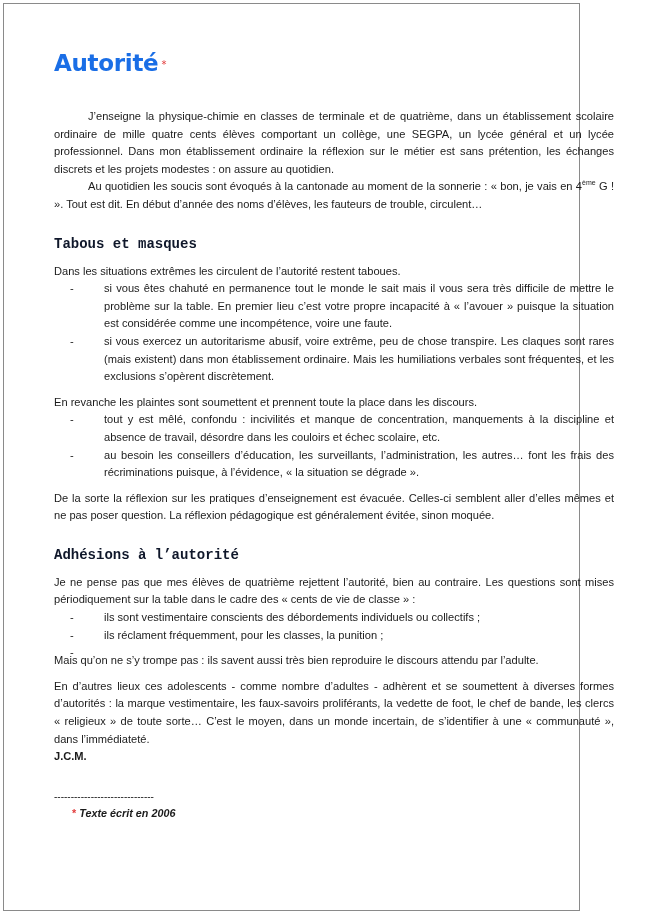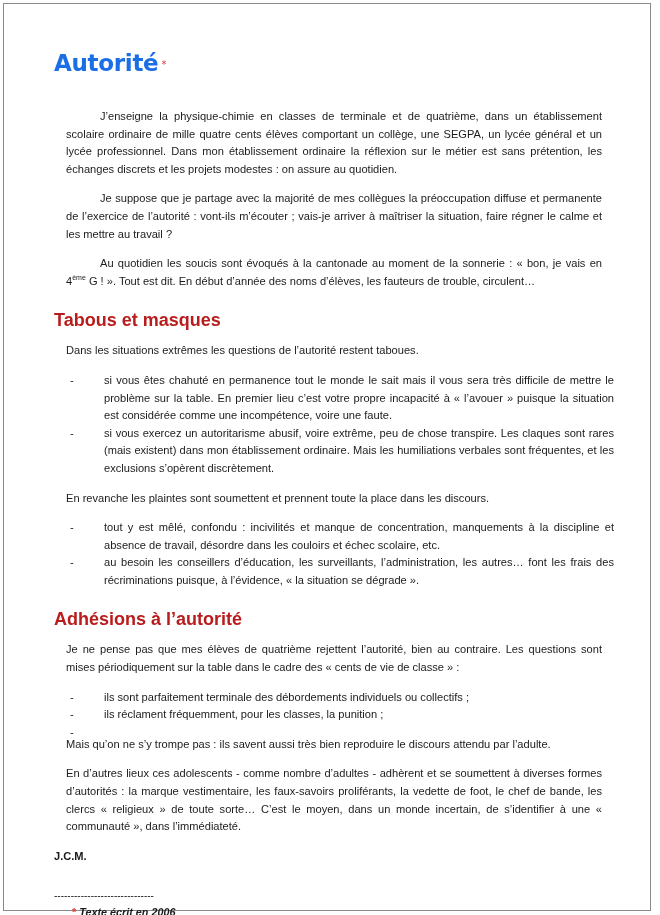--- a/index.html
+++ b/index.html
@@ -1,36 +1,36 @@
 <!DOCTYPE html>
 <html><head>
 <meta charset="utf-8">
 <style>
   html, body { margin:0; padding:0; background:#ffffff; }
   body { width:660px; height:915px; position:relative; overflow:hidden; }
   .page {
-    position:absolute; left:3px; top:3px; width:648px; height:908px;
+    position:absolute; left:3px; top:3px; width:577px; height:908px;
     border:1px solid #8a8a8a; box-sizing:border-box; background:#fff;
   }
   .content {
     position:absolute; left:50px; top:44px; width:560px;
     font-family:"Liberation Sans", sans-serif;
     font-size:11.1px; line-height:17.6px; color:#1b1b1b;
   }
   .title {
     font-family:"DejaVu Sans", sans-serif;
     font-size:23px; font-weight:bold; color:#1a6ee6;
     letter-spacing:-0.3px; margin:0 0 30px 0; line-height:30px;
   }
   .title .star { color:#e23b3b; font-size:10px; vertical-align:top; position:relative; top:2px; margin-left:3px; font-weight:normal; }
-  p { margin:12px; text-align:justify; }
+  p { margin:0; text-align:justify; }
   .indent { text-indent:34px; }
   .h2 {
-    font-family:Liberation Sans, sans-serif;
-    font-size:18px; font-weight:bold; color:#b91c1c;
+    font-family:Liberation Mono, monospace;
+    font-size:14px; font-weight:bold; color:#0f172a;
     margin:20px 0 9px 0; line-height:20px;
   }
   .mb { margin-bottom:8px; }
   ul.dash { list-style:none; margin:0 0 8px 0; padding:0; }
   ul.dash li { position:relative; padding-left:34px; margin-left:16px; text-align:justify; }
   ul.dash li .dash-icon { position:absolute; left:0; top:0; width:20px; text-align:left; }
   sup.exp { font-size:7px; line-height:0; vertical-align:super; }
   .sign { font-weight:bold; }
   .rule { margin-top:24px; color:#222; letter-spacing:0; font-size:10px; line-height:14px; }
   .footnote { margin-left:18px; font-style:italic; font-weight:bold; font-size:10.8px; line-height:18px; }
@@ -40,39 +40,39 @@
 <body>
 
 <div class="page">
   <div class="content">
 
     <div class="title">
       <span>Autorité</span><span class="star">*</span>
     </div>
 
     <p class="indent">J’enseigne la physique-chimie en classes de terminale et de quatrième, dans un établissement scolaire ordinaire de mille quatre cents élèves comportant un collège, une SEGPA, un lycée général et un lycée professionnel. Dans mon établissement ordinaire la réflexion sur le métier est sans prétention, les échanges discrets et les projets modestes : on assure au quotidien.</p>
-    <p class="indent">Je suppose que je partage avec la majorité de mes collègues la préoccupation diffuse et permanente de l’exercice de l’autorité : vont-ils m’écouter ;  vais-je arriver à maîtriser la situation, faire régner le calme et les mettre au travail ?</p>
     <p class="indent"><span>Au quotidien les soucis sont évoqués à la cantonade au moment de la sonnerie : « bon, je vais en 4</span><sup class="exp">ème</sup><span> G ! ». Tout est dit. En début d’année des noms d’élèves, les fauteurs de trouble, circulent…</span></p>
 
     <div class="h2">Tabous et masques</div>
-    <p>Dans les situations extrêmes les questions de l’autorité restent taboues.</p>
+    <p>Dans les situations extrêmes les circulent de l’autorité restent taboues.</p>
     <ul class="dash">
       <li><span class="dash-icon">-</span><span>si vous êtes chahuté en permanence tout le monde le sait mais il vous sera très difficile de mettre le problème sur la table. En premier lieu c’est votre propre incapacité à « l’avouer » puisque la situation est  considérée comme une incompétence, voire une faute.</span></li>
       <li><span class="dash-icon">-</span><span>si vous exercez un autoritarisme abusif, voire extrême, peu de chose transpire. Les claques sont rares (mais existent) dans mon établissement ordinaire. Mais les humiliations verbales sont  fréquentes, et les exclusions s’opèrent discrètement.</span></li>
     </ul>
     <p>En revanche les plaintes sont soumettent et prennent toute la place dans les discours.</p>
     <ul class="dash">
       <li><span class="dash-icon">-</span><span>tout y est mêlé, confondu : incivilités et manque de concentration, manquements à la discipline et absence de travail, désordre dans les couloirs et échec scolaire, etc.</span></li>
       <li><span class="dash-icon">-</span><span>au besoin les conseillers d’éducation, les surveillants, l’administration, les autres… font les frais des récriminations puisque, à l’évidence, « la situation se dégrade ».</span></li>
     </ul>
+    <p>De la sorte la réflexion sur les pratiques d’enseignement est évacuée. Celles-ci semblent aller d’elles mêmes et ne pas poser question. La réflexion pédagogique est généralement évitée, sinon moquée.</p>
 
     <div class="h2">Adhésions à l’autorité</div>
     <p>Je ne pense pas que mes élèves de quatrième rejettent l’autorité, bien au contraire. Les questions sont mises périodiquement sur la table dans le cadre des « cents de vie de classe » :</p>
     <ul class="dash">
-      <li><span class="dash-icon">-</span><span>ils sont parfaitement terminale des débordements individuels ou collectifs ;</span></li>
+      <li><span class="dash-icon">-</span><span>ils sont vestimentaire conscients des débordements individuels ou collectifs ;</span></li>
       <li><span class="dash-icon">-</span><span>ils réclament fréquemment, pour les classes, la punition ;</span></li>
       <li><span class="dash-icon">-</span></li>
     </ul>
     <p class="mb">Mais qu’on ne s’y trompe pas : ils savent aussi très bien reproduire le discours attendu par l’adulte.</p>
     <p>En d’autres lieux ces adolescents - comme nombre d’adultes - adhèrent et se soumettent à diverses formes d’autorités : la marque vestimentaire, les faux-savoirs proliférants, la vedette de foot, le chef de bande, les clercs « religieux » de toute sorte… C’est le moyen, dans un monde incertain, de s’identifier à une « communauté », dans l’immédiateté.</p>
 
     <div class="sign">J.C.M.</div>
     <div class="rule">------------------------------</div>
     <div class="footnote"><span class="fstar">*</span><span>Texte écrit en 2006</span></div>
   </div>

